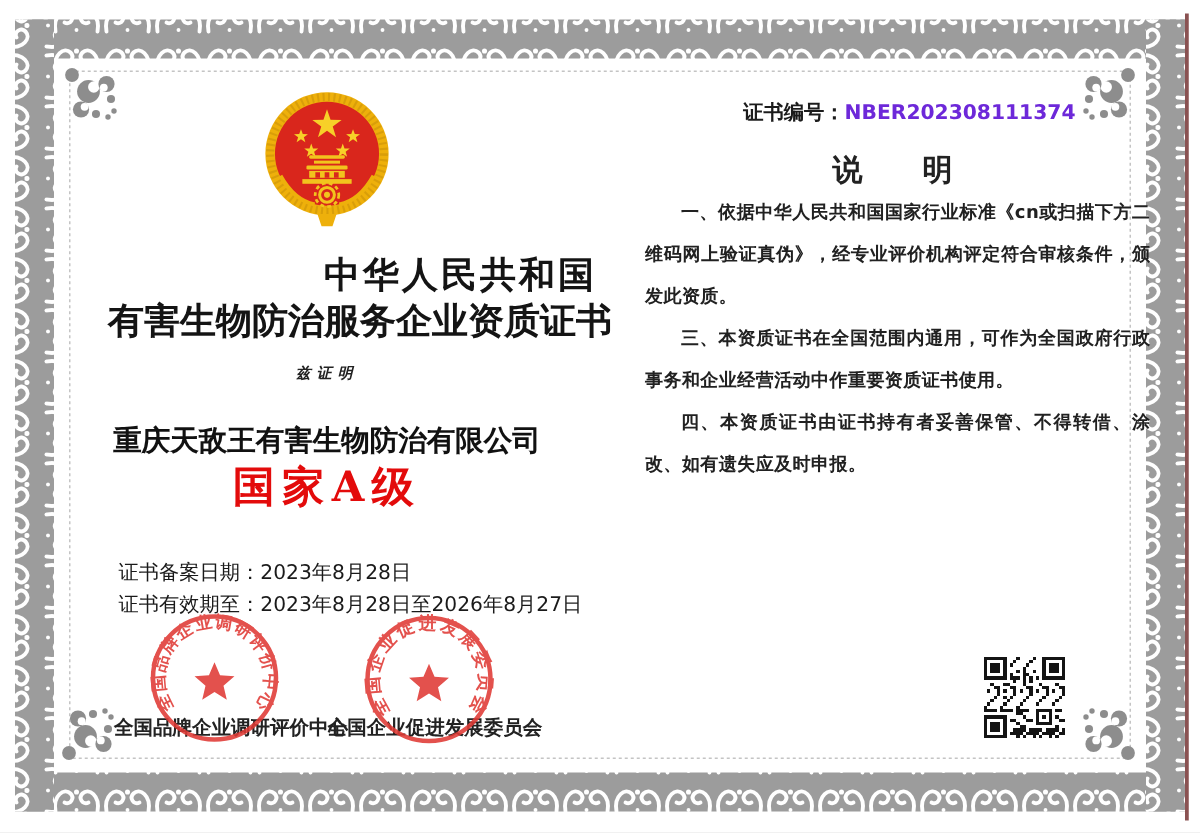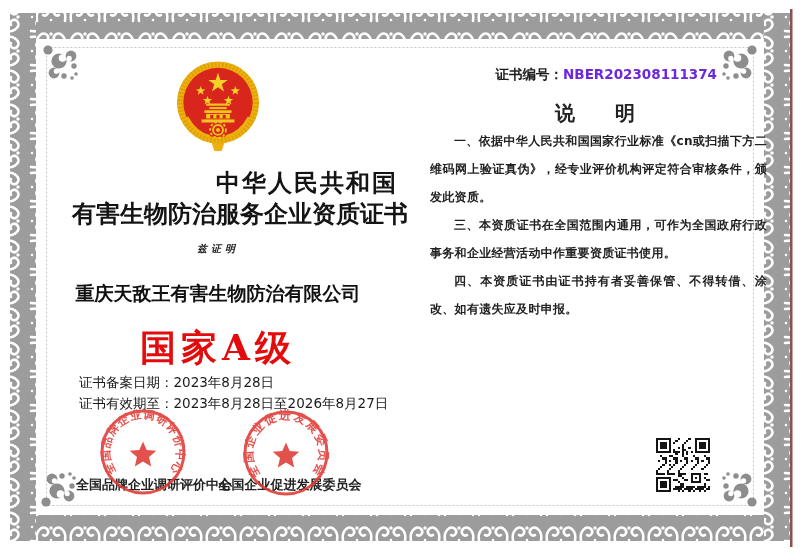--- a/index.html
+++ b/index.html
@@ -15,22 +15,22 @@
   .emblem{left:176px;top:60px;width:84px;height:96px;}
   .country{left:38px;top:167px;width:360px;text-align:right;
     font-size:24px;font-weight:700;letter-spacing:2px;color:#141414;}
   .cert-title{left:28px;top:198px;width:380px;text-align:right;
     font-size:24px;font-weight:700;color:#141414;}
   .certify{left:38px;top:242px;width:360px;text-align:center;
     font-size:10px;font-weight:600;letter-spacing:4px;color:#222;font-style:italic;}
   .company{left:38px;top:271px;width:360px;text-align:center;
     font-size:19px;font-weight:700;color:#111;margin-top:10px;}
   .grade{left:38px;top:306px;width:360px;text-align:center;
-    font-size:36px;font-weight:700;letter-spacing:5px;
-    font-family:"DejaVu Serif","Liberation Serif",serif;color:#e30b0b;margin-top:18px;}
+    font-size:28px;font-weight:700;letter-spacing:5px;
+    font-family:"DejaVu Serif","Liberation Serif",serif;color:#e30b0b;}
   .dates{left:79px;top:372px;font-size:13.5px;font-weight:400;
     line-height:20.5px;color:#1a1a1a;}
   .seal-caption{top:476px;text-align:center;font-size:13px;font-weight:700;color:#222;}
   .seal-caption.c1{left:72px;width:164px;}
   .seal-caption.c2{left:215px;width:150px;}
   .seal{opacity:.88;}
   .seal.s1{left:98px;top:407px;}
   .seal.s2{left:241px;top:408px;}
 
   

